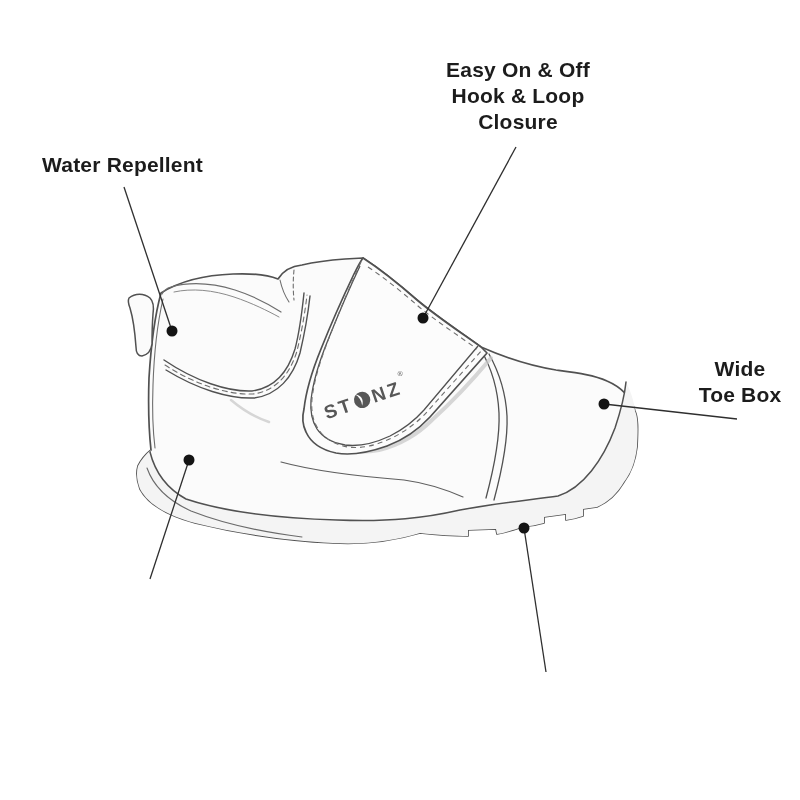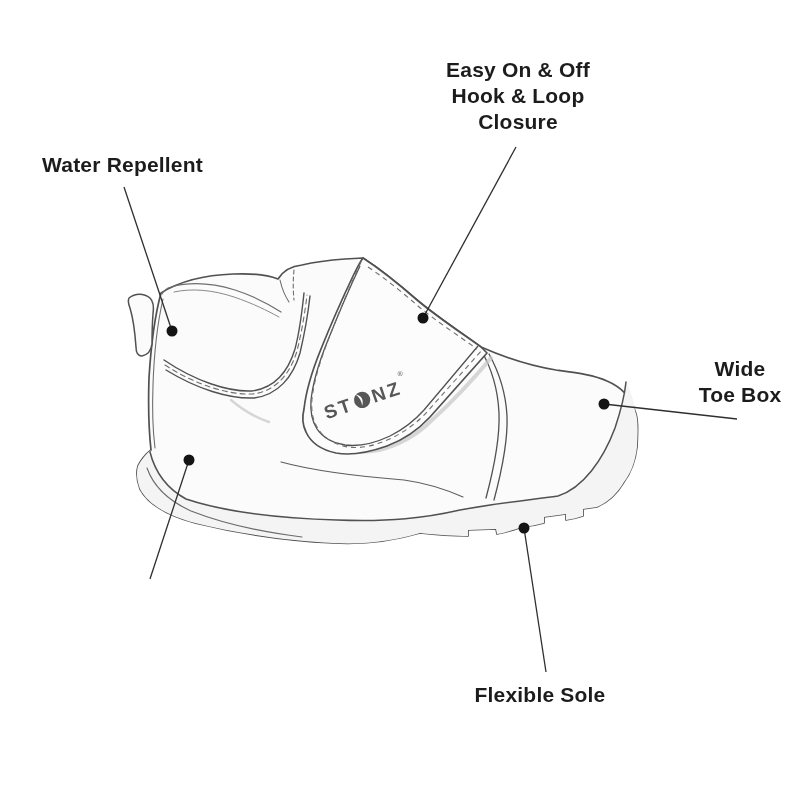--- a/index.html
+++ b/index.html
@@ -178,14 +178,13 @@
       <circle cx="524" cy="528" r="5.5"></circle>
     </g>
   </svg>
 
   <div id="label-closure" class="callout-label">Easy On &amp; Off
 Hook &amp; Loop
 Closure</div>
   <div id="label-water" class="callout-label">Water Repellent</div>
   <div id="label-toe" class="callout-label">Wide
 Toe Box</div>
-  <div id="label-sole" class="callout-label">Flexible Sole</div>
 </div>
 
 </body></html>

